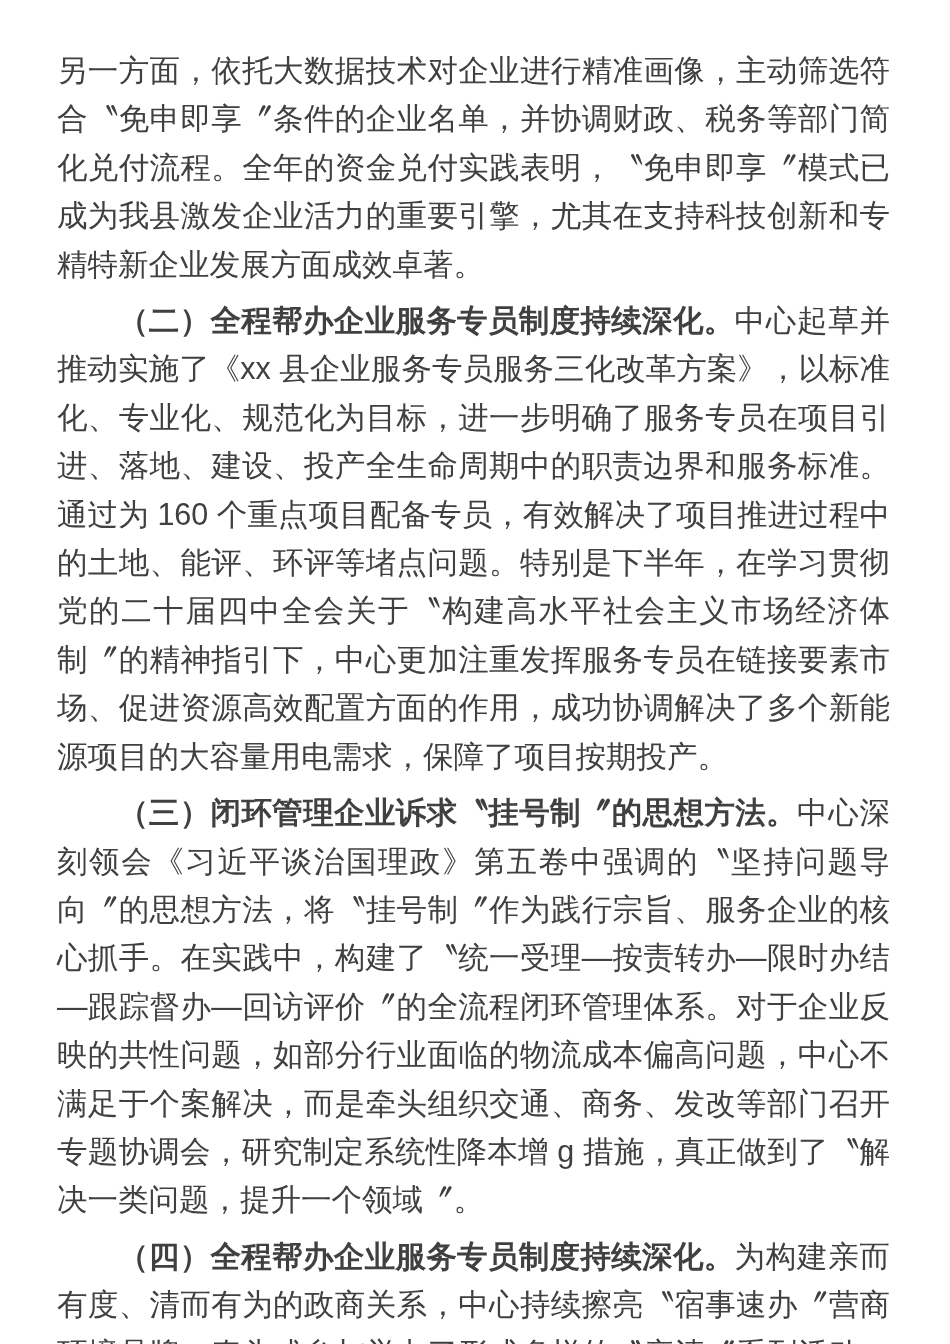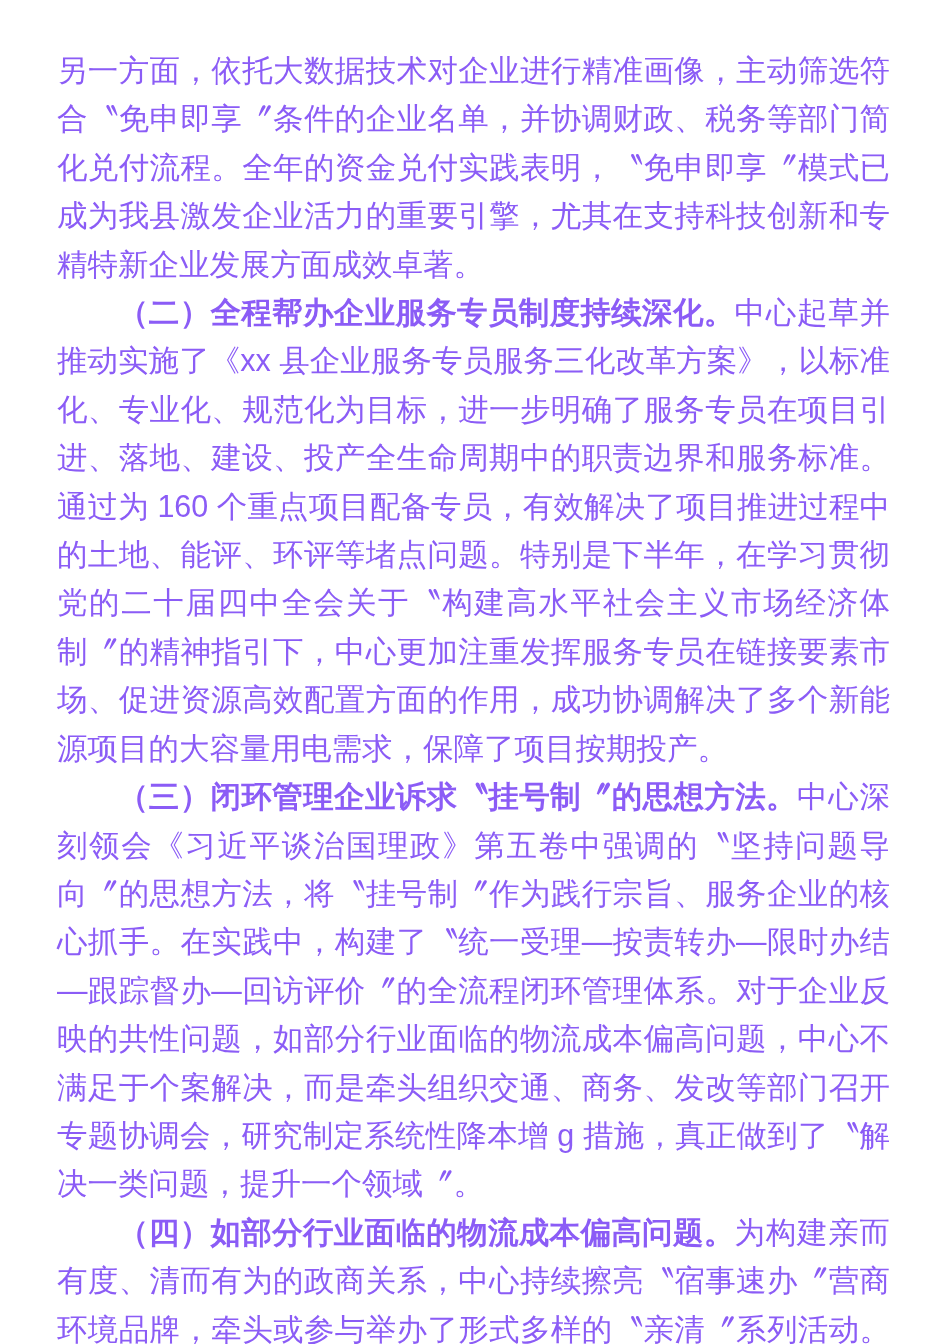--- a/index.html
+++ b/index.html
@@ -21,31 +21,31 @@
     box-sizing: border-box;
     padding: 46px 60px 0 57px;
   }
   .doc-body {
     width: 833px;
   }
   .para {
     margin: 0;
     font-size: 30.5px;
     line-height: 48.4px;
-    color: #8b5cf6;
+    color: #404040;
     text-align: justify;
     text-justify: inter-character;
     text-align-last: left;
     letter-spacing: 0px;
     word-break: break-all;
     font-weight: 400;
     -webkit-font-smoothing: antialiased;
   }
   .para + .para {
-    margin-top: 0px;
+    margin-top: 8px;
   }
   .para.indent {
     text-indent: 61px;
   }
   .hd {
     font-weight: 700;
     letter-spacing: -0.4px;
   }
 </style>
 </head>
@@ -60,17 +60,17 @@
 
     <p class="para indent">
       <span class="hd">（二）全程帮办企业服务专员制度持续深化。</span><span>中心起草并推动实施了《xx 县企业服务专员服务三化改革方案》，以标准化、专业化、规范化为目标，进一步明确了服务专员在项目引进、落地、建设、投产全生命周期中的职责边界和服务标准。通过为 160 个重点项目配备专员，有效解决了项目推进过程中的土地、能评、环评等堵点问题。特别是下半年，在学习贯彻党的二十届四中全会关于〝构建高水平社会主义市场经济体制〞的精神指引下，中心更加注重发挥服务专员在链接要素市场、促进资源高效配置方面的作用，成功协调解决了多个新能源项目的大容量用电需求，保障了项目按期投产。</span>
     </p>
 
     <p class="para indent">
       <span class="hd">（三）闭环管理企业诉求〝挂号制〞的思想方法。</span><span>中心深刻领会《习近平谈治国理政》第五卷中强调的〝坚持问题导向〞的思想方法，将〝挂号制〞作为践行宗旨、服务企业的核心抓手。在实践中，构建了〝统一受理—按责转办—限时办结—跟踪督办—回访评价〞的全流程闭环管理体系。对于企业反映的共性问题，如部分行业面临的物流成本偏高问题，中心不满足于个案解决，而是牵头组织交通、商务、发改等部门召开专题协调会，研究制定系统性降本增 g 措施，真正做到了〝解决一类问题，提升一个领域〞。</span>
     </p>
 
     <p class="para indent">
-      <span class="hd">（四）如部分行业面临的物流成本偏高问题。</span><span>为构建亲而有度、清而有为的政商关系，中心持续擦亮〝宿事速办〞营商环境品牌，牵头或参与举办了形式多样的〝亲清〞系列活动。全年共举办各类政企互动活动 16 场，</span>
+      <span class="hd">（四）全程帮办企业服务专员制度持续深化。</span><span>为构建亲而有度、清而有为的政商关系，中心持续擦亮〝宿事速办〞营商环境品牌，牵头或参与举办了形式多样的〝亲清〞系列活动。全年共举办各类政企互动活动 16 场，</span>
     </p>
 
   </div>
 </div>
 
 </body></html>

